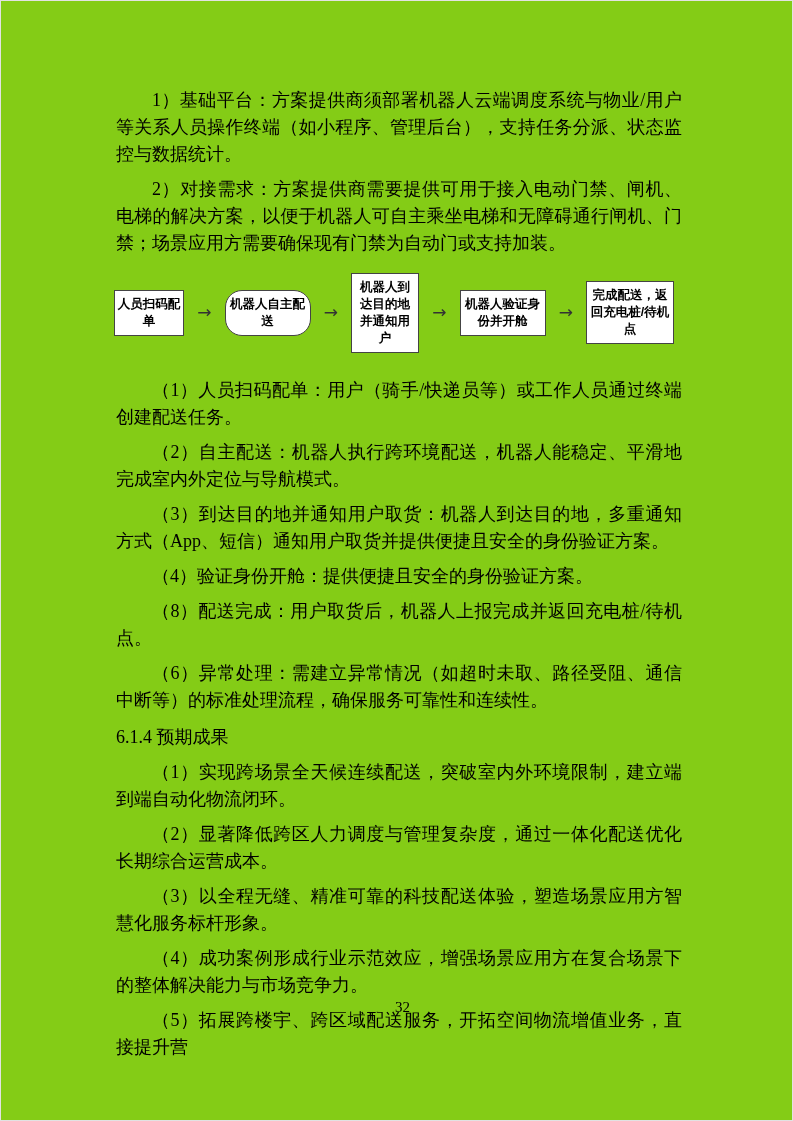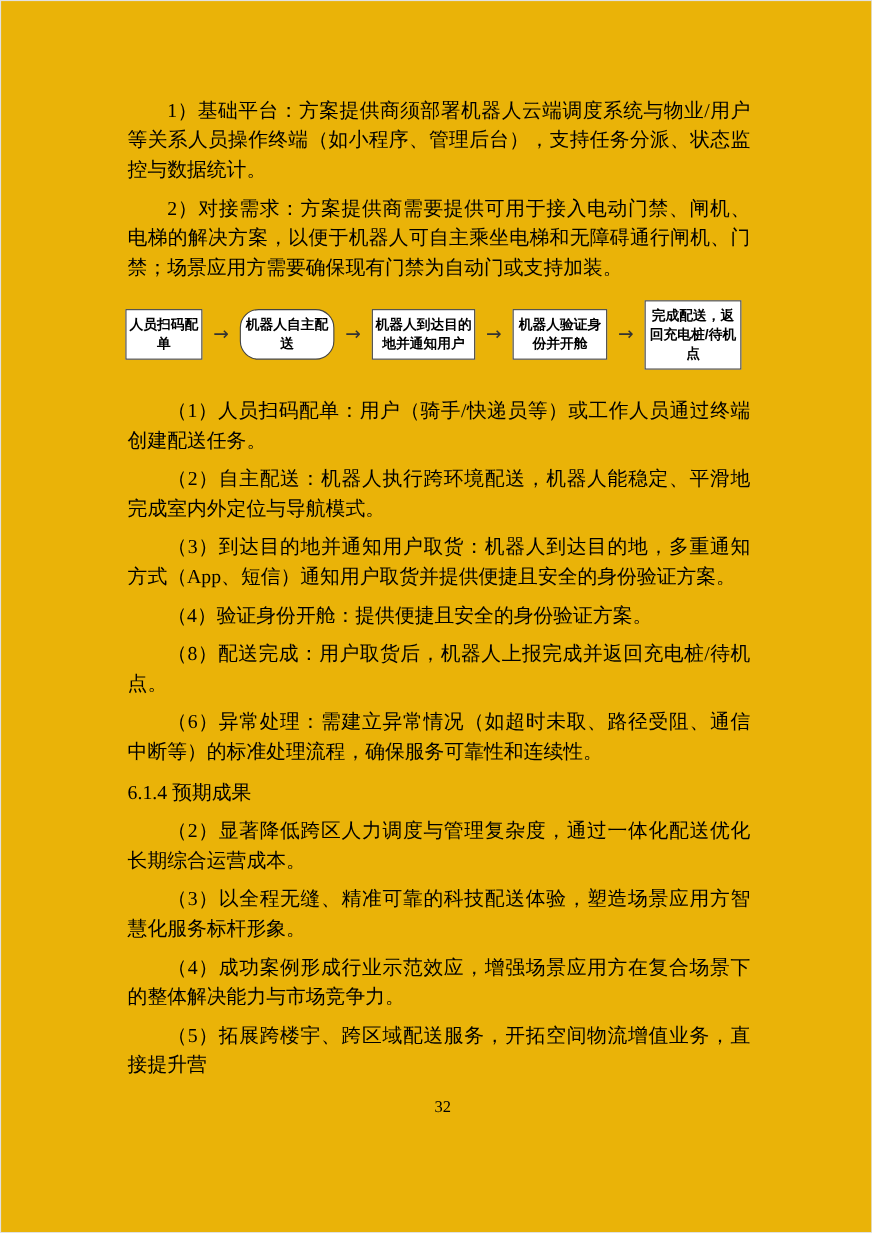--- a/index.html
+++ b/index.html
@@ -1,17 +1,17 @@
 <!DOCTYPE html>
 <html><head>
 <meta charset="utf-8">
 <style>
   html,body{margin:0;padding:0;background:#f5f5f5;}
   .page{
-    width:793px;height:1121px;background:#eab308;
+    width:793px;height:1121px;background:#84cc16;
     border:1px solid #e2e2e2;box-sizing:border-box;
     position:relative;margin:0 auto;
     font-family:"Liberation Serif","DejaVu Serif",serif;
     color:#000;
   }
   .content{
     position:absolute;left:115px;width:566px;top:86px;
   }
   .para{
     font-size:18px;line-height:27px;margin:0 0 8px 0;
@@ -28,21 +28,21 @@
   }
   .fc-box{
     border:1px solid #444;background:#fff;
     display:flex;align-items:center;justify-content:center;
     text-align:center;font-weight:bold;font-size:12.5px;line-height:1.35;
     padding:5px 2px;box-sizing:border-box;min-height:44px;
     font-family:"Liberation Sans","DejaVu Sans",sans-serif;
   }
   .fc-box.b1{width:70px;}
   .fc-box.b2{width:86px;border-radius:17px;}
-  .fc-box.b3{width:94px;}
+  .fc-box.b3{width:68px;}
   .fc-box.b4{width:86px;}
   .fc-box.b5{width:88px;}
   .fc-arrow{
     flex:1 0 auto;text-align:center;font-size:17px;color:#333;
     font-family:"DejaVu Sans",sans-serif;line-height:1;
   }
   .page-number{
     position:absolute;left:12px;right:0;top:998px;
     text-align:center;font-size:15px;color:#000;
   }
@@ -81,20 +81,21 @@
 
     <p class="para indent">（1）人员扫码配单：用户（骑手/快递员等）或工作人员通过终端创建配送任务。</p>
     <p class="para indent">（2）自主配送：机器人执行跨环境配送，机器人能稳定、平滑地完成室内外定位与导航模式。</p>
     <p class="para indent">（3）到达目的地并通知用户取货：机器人到达目的地，多重通知方式（App、短信）通知用户取货并提供便捷且安全的身份验证方案。</p>
     <p class="para indent">（4）验证身份开舱：提供便捷且安全的身份验证方案。</p>
     <p class="para indent">（8）配送完成：用户取货后，机器人上报完成并返回充电桩/待机点。</p>
     <p class="para indent">（6）异常处理：需建立异常情况（如超时未取、路径受阻、通信中断等）的标准处理流程，确保服务可靠性和连续性。</p>
 
     <h3 class="heading">6.1.4 预期成果</h3>
 
+    <p class="para indent">（1）实现跨场景全天候连续配送，突破室内外环境限制，建立端到端自动化物流闭环。</p>
     <p class="para indent">（2）显著降低跨区人力调度与管理复杂度，通过一体化配送优化长期综合运营成本。</p>
     <p class="para indent">（3）以全程无缝、精准可靠的科技配送体验，塑造场景应用方智慧化服务标杆形象。</p>
     <p class="para indent">（4）成功案例形成行业示范效应，增强场景应用方在复合场景下的整体解决能力与市场竞争力。</p>
     <p class="para indent">（5）拓展跨楼宇、跨区域配送服务，开拓空间物流增值业务，直接提升营</p>
 
   </div>
 
   <div class="page-number">32</div>
 </div>
 

